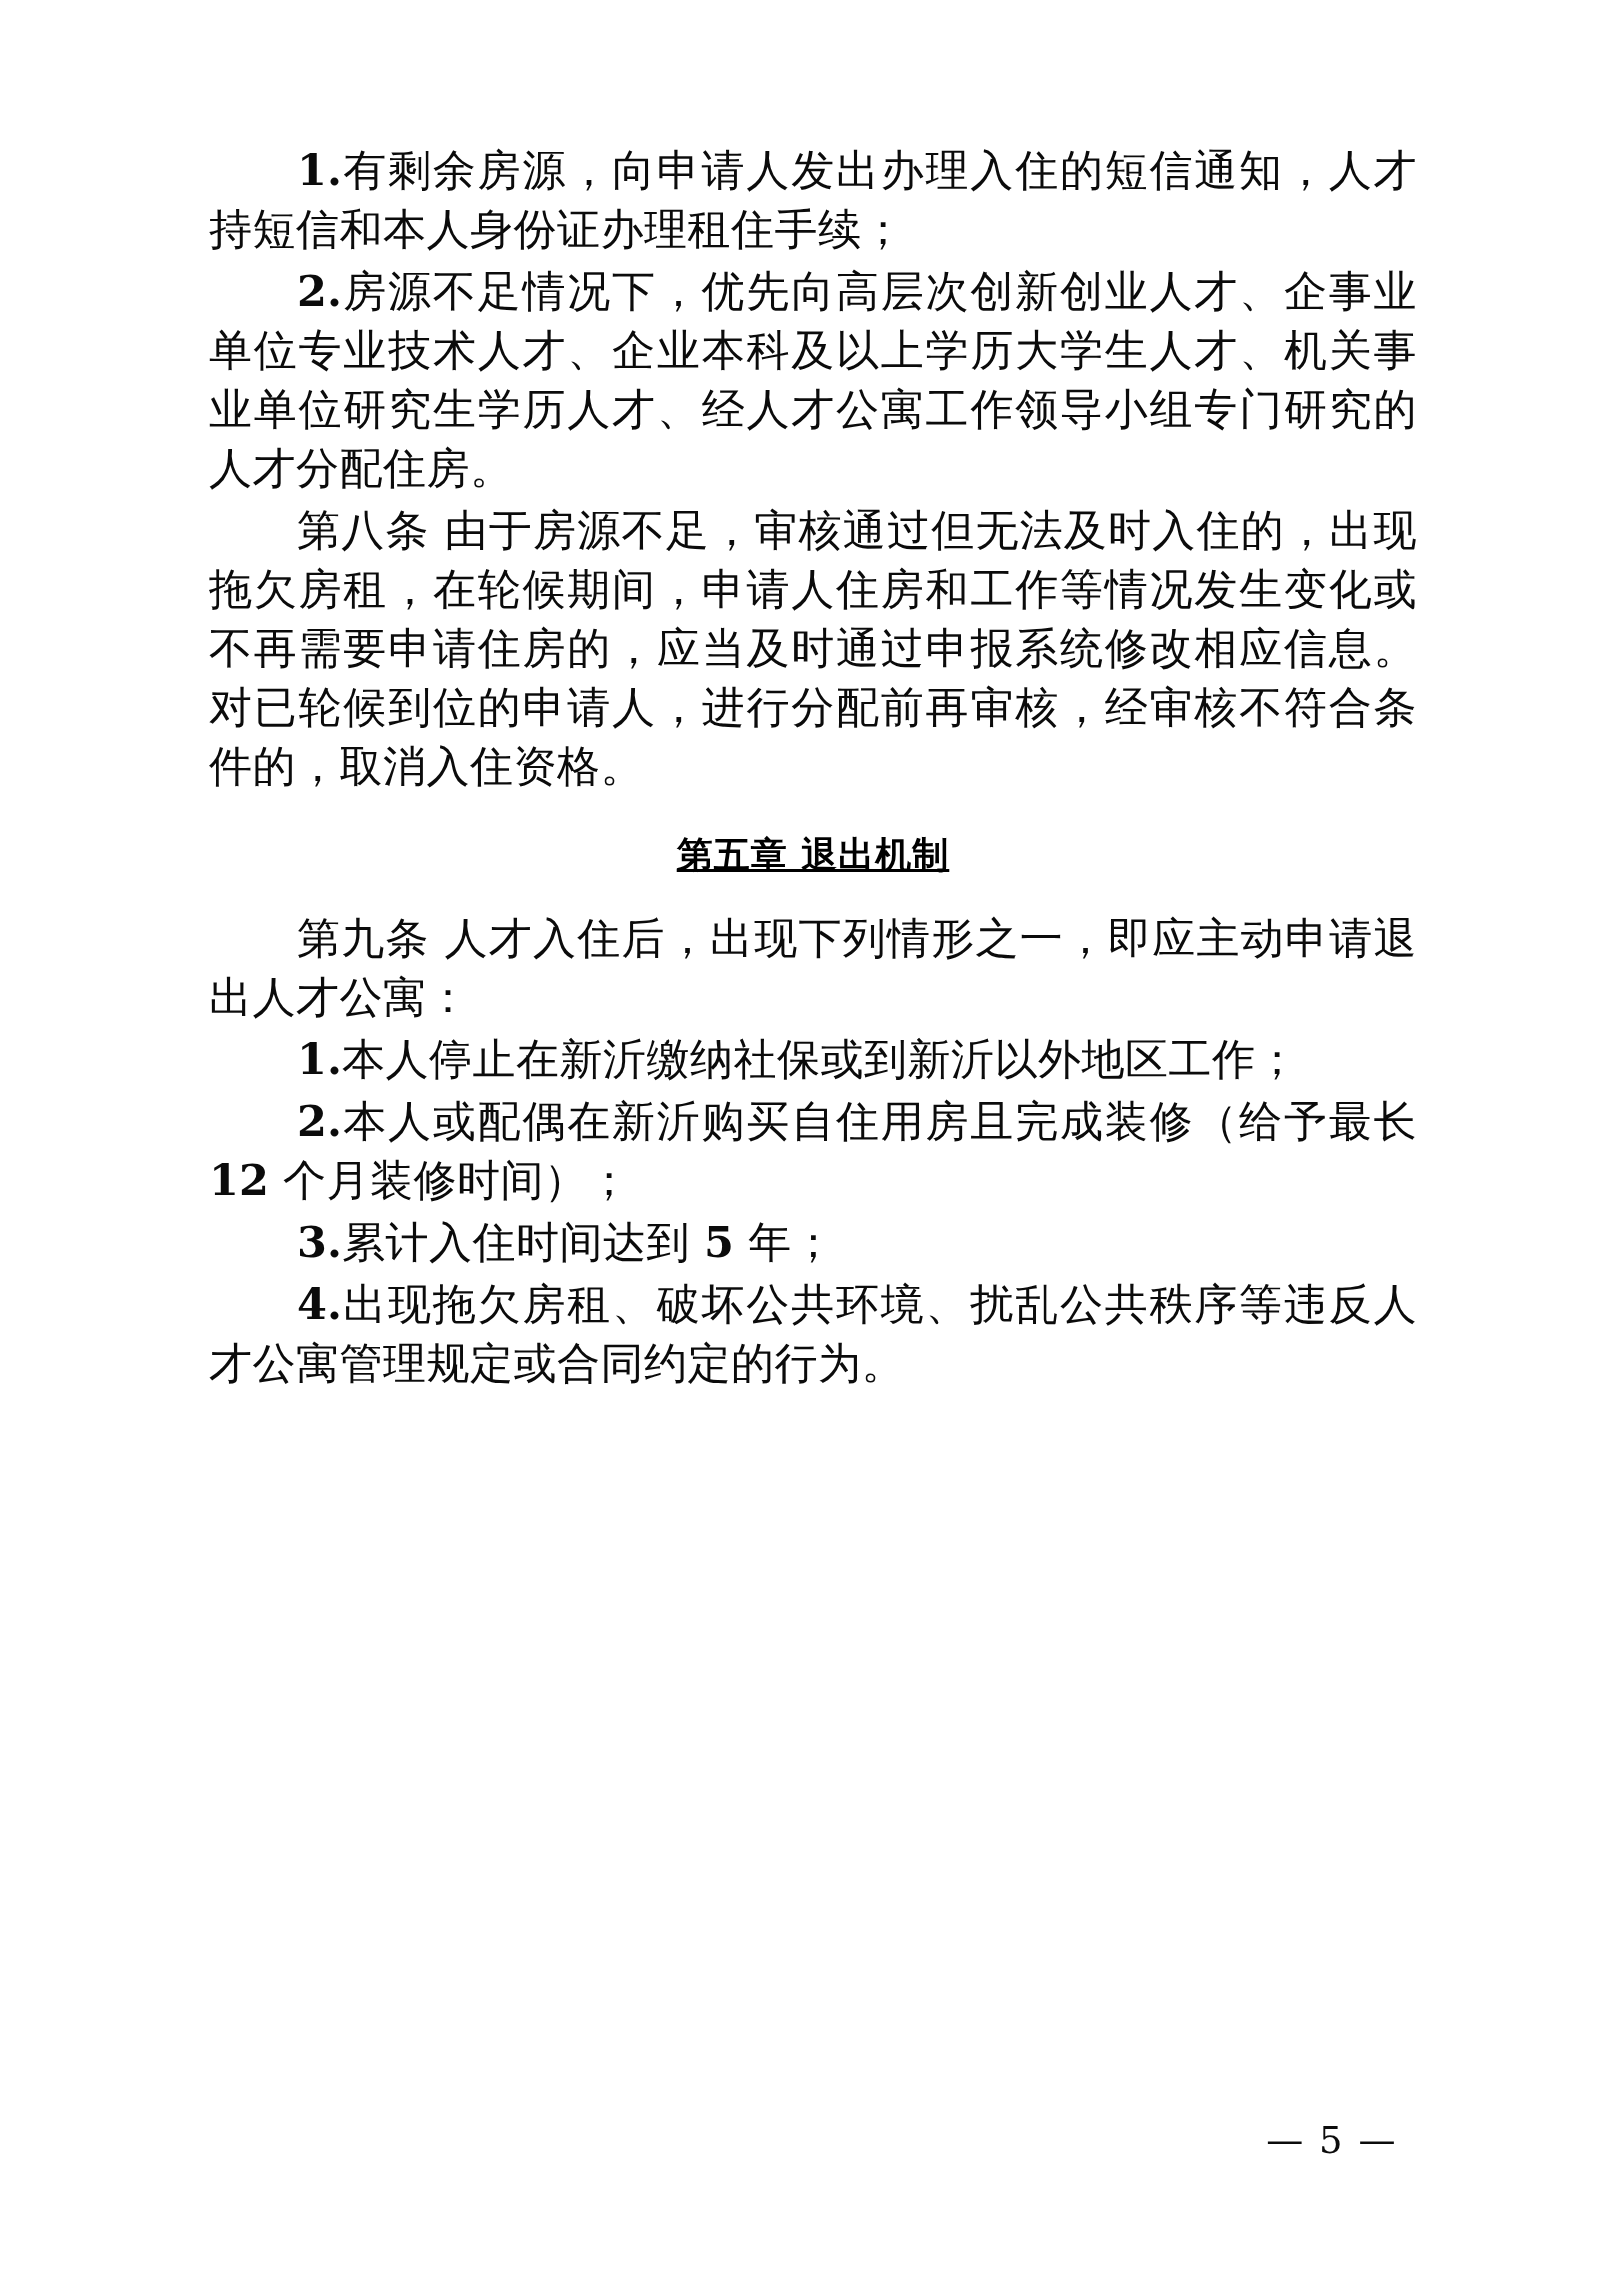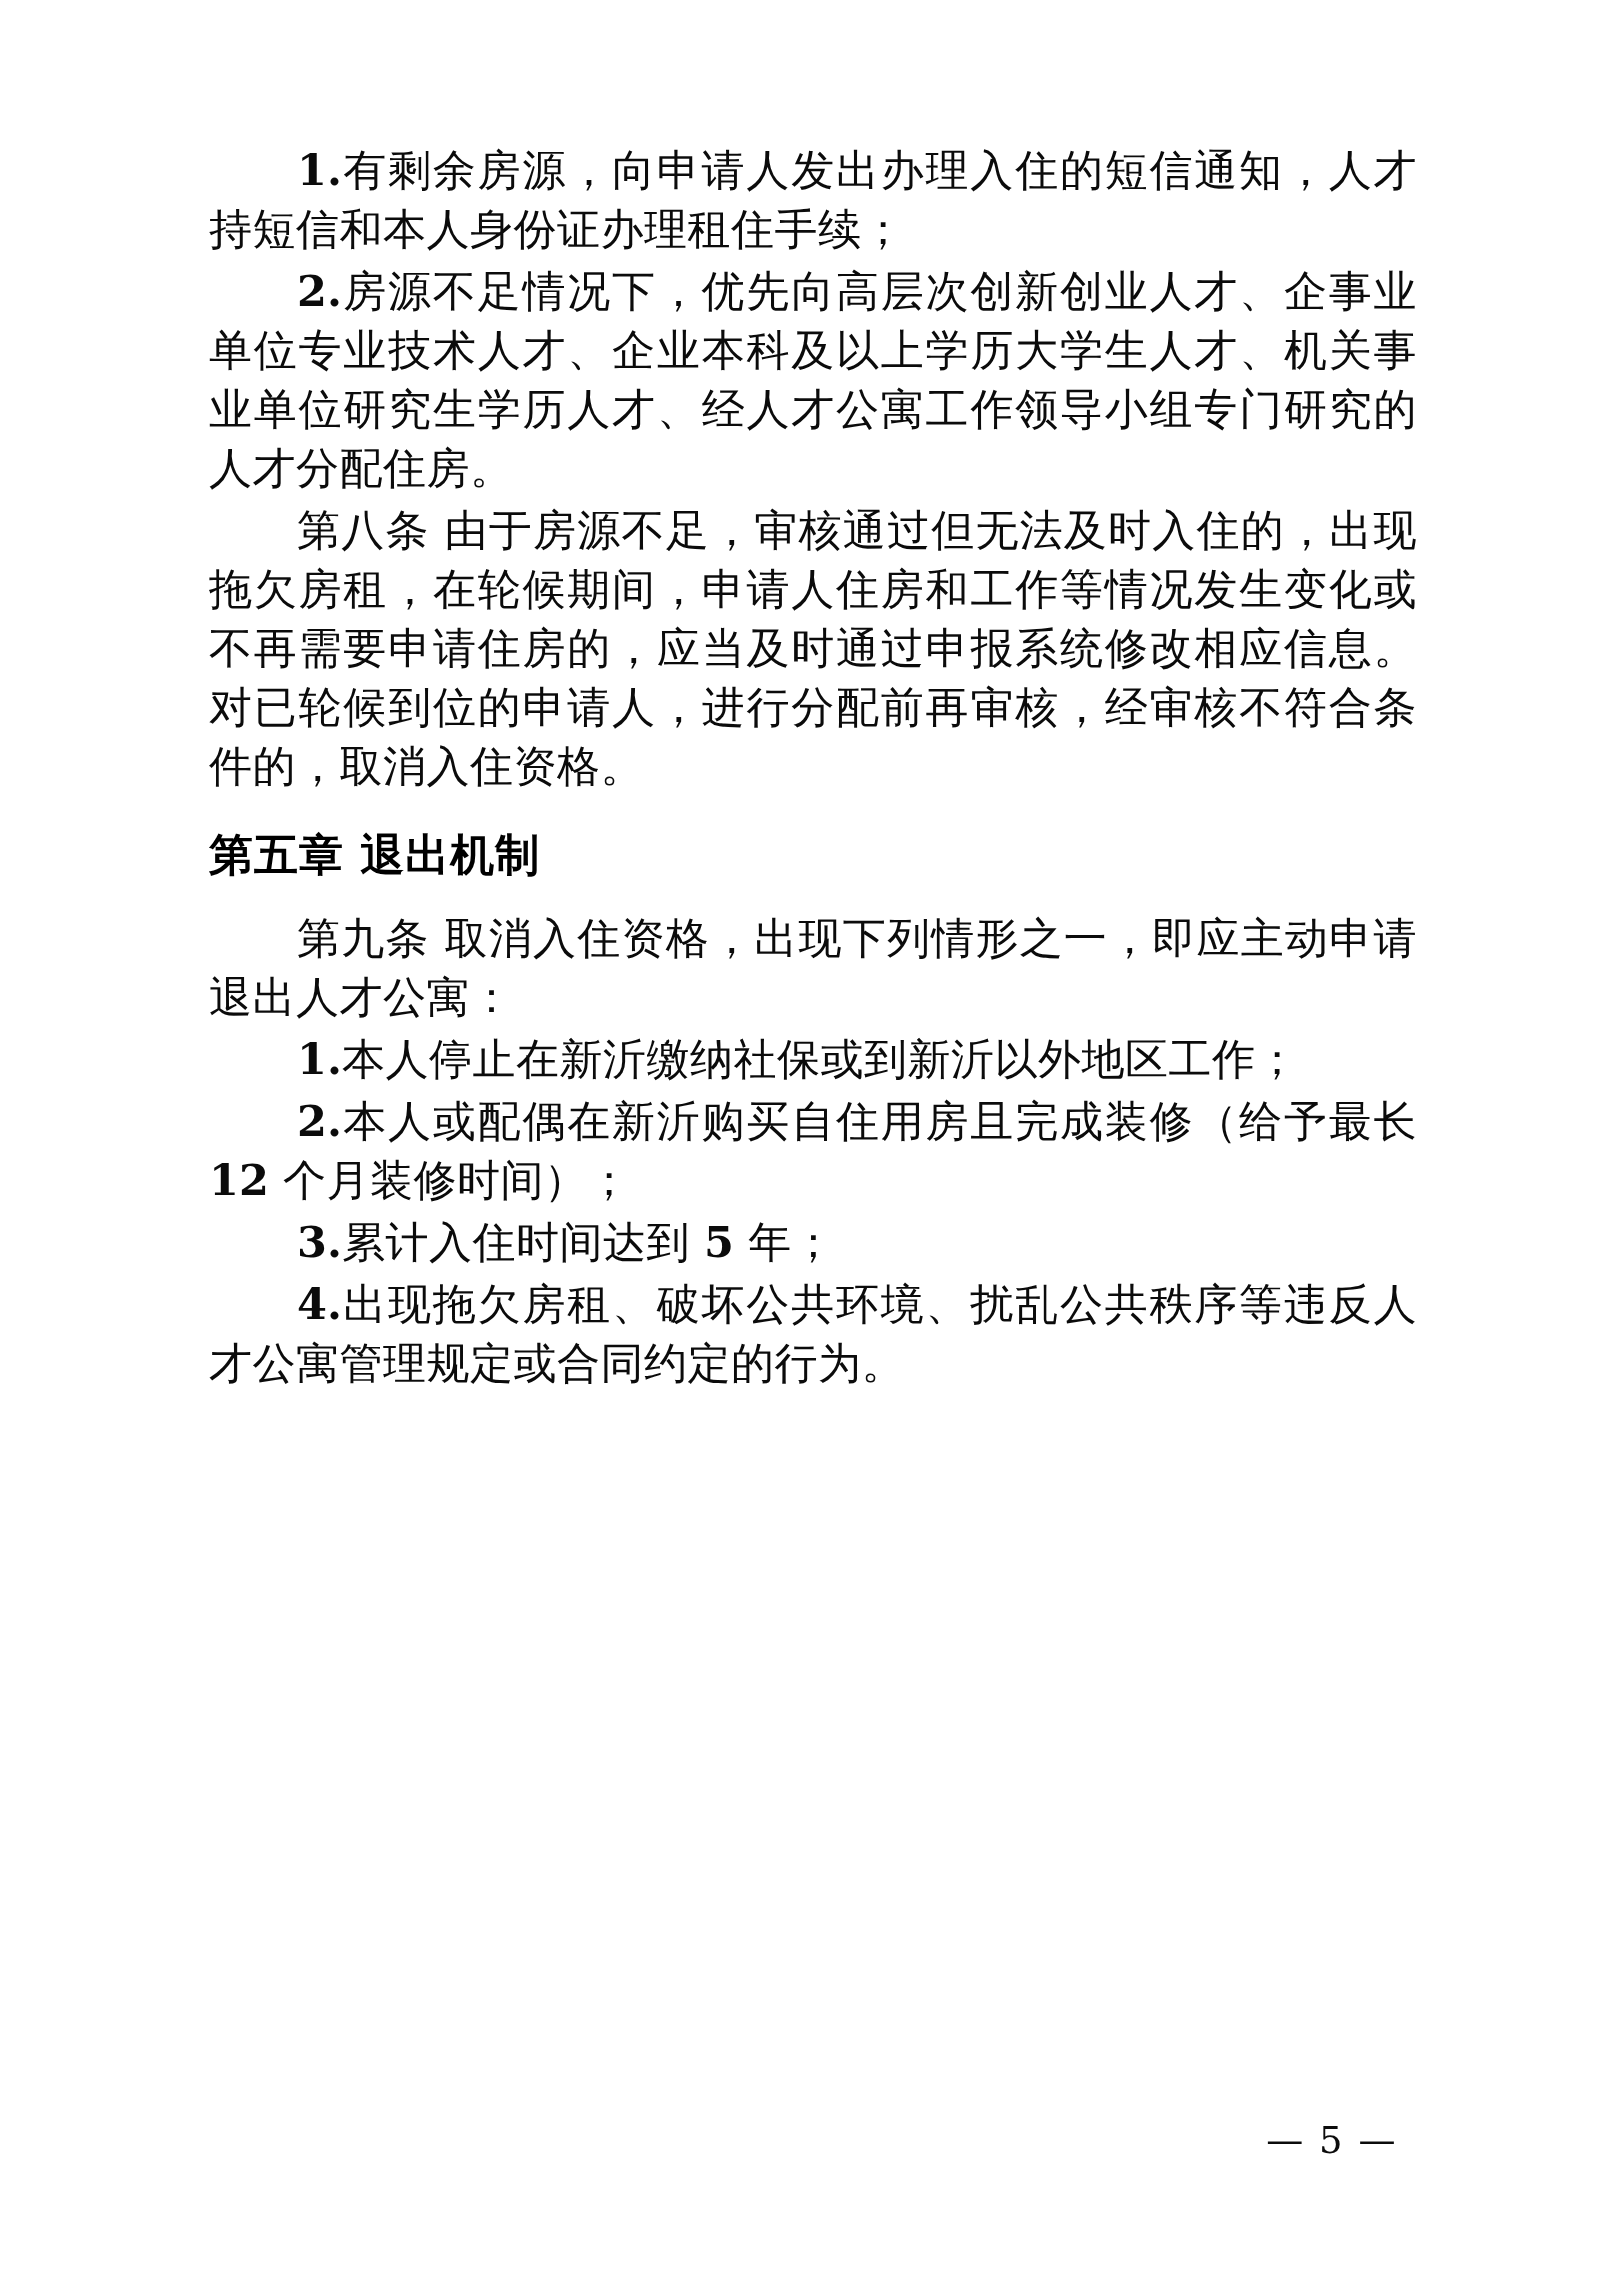--- a/index.html
+++ b/index.html
@@ -53,26 +53,27 @@
   b.num {
     font-weight: 700;
     font-family: "DejaVu Serif", "Liberation Serif", serif;
     letter-spacing: 0;
   }
 
   
   .chapter-heading {
     font-family: "DejaVu Sans", "Liberation Sans", sans-serif;
     font-weight: 700;
-    font-size: 44px;
+    font-size: 36px;
     line-height: 90px;
-    text-align: left;
+    text-align: center;
     letter-spacing: 1px;
     margin: 13.7px 0 9.8px 0;
     color: #000000;
+    text-decoration: underline;
   }
 
   
   .footer {
     position: absolute;
     left: 209px;
     top: 2103px;
     width: 1208px;
     text-align: right;
     font-size: 37px;
@@ -97,21 +98,21 @@
   <div class="content">
 
     <p class="para indent"><b class="num"><b class="num">1</b>.</b>有剩余房源，向申请人发出办理入住的短信通知，人才持短信和本人身份证办理租住手续；</p>
 
     <p class="para indent"><b class="num"><b class="num">2</b>.</b>房源不足情况下，优先向高层次创新创业人才、企事业单位专业技术人才、企业本科及以上学历大学生人才、机关事业单位研究生学历人才、经人才公寓工作领导小组专门研究的人才分配住房。</p>
 
     <p class="para indent">第八条 由于房源不足，审核通过但无法及时入住的，出现拖欠房租，在轮候期间，申请人住房和工作等情况发生变化或不再需要申请住房的，应当及时通过申报系统修改相应信息。对已轮候到位的申请人，进行分配前再审核，经审核不符合条件的，取消入住资格。</p>
 
     <h2 class="chapter-heading">第五章 退出机制</h2>
 
-    <p class="para indent">第九条 取消入住资格，出现下列情形之一，即应主动申请退出人才公寓：</p>
+    <p class="para indent">第九条 人才入住后，出现下列情形之一，即应主动申请退出人才公寓：</p>
 
     <p class="para indent"><b class="num"><b class="num">1</b>.</b>本人停止在新沂缴纳社保或到新沂以外地区工作；</p>
 
     <p class="para indent"><b class="num"><b class="num">2</b>.</b>本人或配偶在新沂购买自住用房且完成装修（给予最长 <b class="num">12</b> 个月装修时间）；</p>
 
     <p class="para indent"><b class="num"><b class="num">3</b>.</b>累计入住时间达到 <b class="num">5</b> 年；</p>
 
     <p class="para indent"><b class="num"><b class="num">4</b>.</b>出现拖欠房租、破坏公共环境、扰乱公共秩序等违反人才公寓管理规定或合同约定的行为。</p>
 
 

